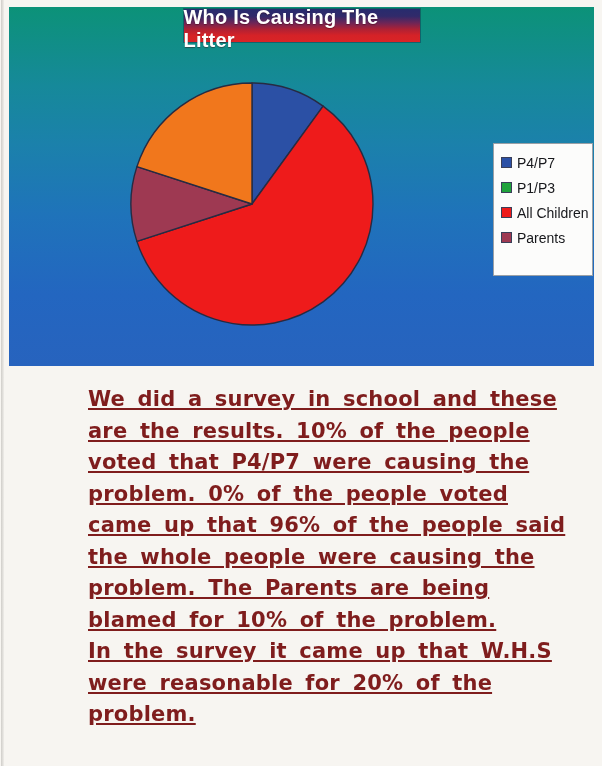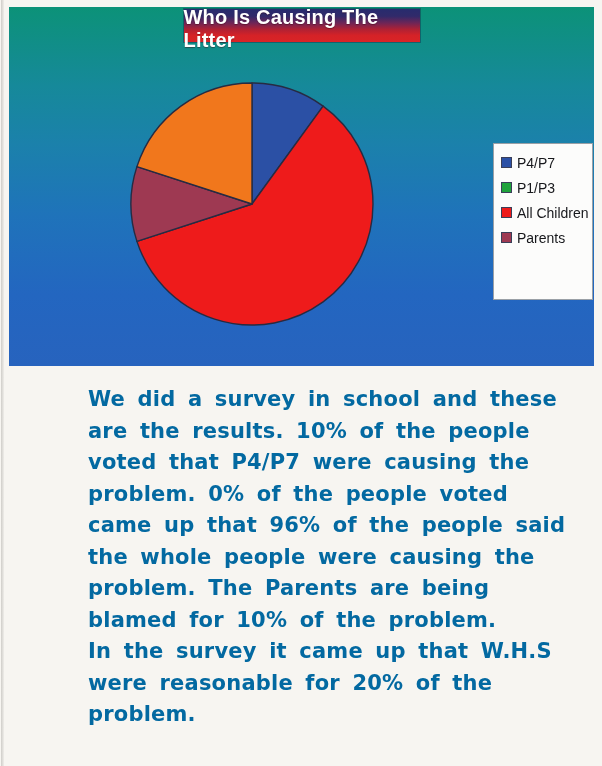--- a/index.html
+++ b/index.html
@@ -31,21 +31,21 @@
     box-shadow:0 0 0 1px rgba(20,20,60,.35);
   }
   .title-banner span {
     color:#ffffff; font-weight:bold; font-size:20px; letter-spacing:.2px;
     padding-top:7px;
     text-shadow:0 1px 1px rgba(60,0,0,.4);
   }
   .pie-svg { position:absolute; left:120px; top:74px; width:246px; height:246px; }
   
   .legend {
-    position:absolute; left:484px; top:136px; width:100px; height:157px;
+    position:absolute; left:484px; top:136px; width:100px; height:133px;
     background:#fcfcfb; border:1px solid #9aa0a6;
     padding:6px 0 0 7px;
   }
   .legend-row { display:flex; align-items:center; height:25px; }
   .legend-swatch {
     width:11px; height:11px; border:1px solid #3a3f58;
     margin-right:5px; flex:0 0 auto;
   }
   .legend-label { font-size:14px; color:#17181c; white-space:nowrap; }
   
@@ -89,21 +89,21 @@
       <span class="legend-label">All Children</span>
     </div>
     <div class="legend-row">
       <span class="legend-swatch" style="background: rgb(158, 57, 82);"></span>
       <span class="legend-label">Parents</span>
     </div>
   </div>
 
 </div>
 
-<div class="copy" style="color: #0369a1;">
+<div class="copy" style="color: #7f1d1d; text-decoration: underline;">
   <div>We did a survey in school and these</div>
   <div>are the results. 10% of the people</div>
   <div>voted that P4/P7 were causing the</div>
   <div>problem. 0% of the people voted</div>
   <div>came up that 96% of the people said</div>
   <div>the whole people were causing the</div>
   <div>problem. The Parents are being</div>
   <div>blamed for 10% of the problem.</div>
   <div>In the survey it came up that W.H.S</div>
   <div>were reasonable for 20% of the</div>

